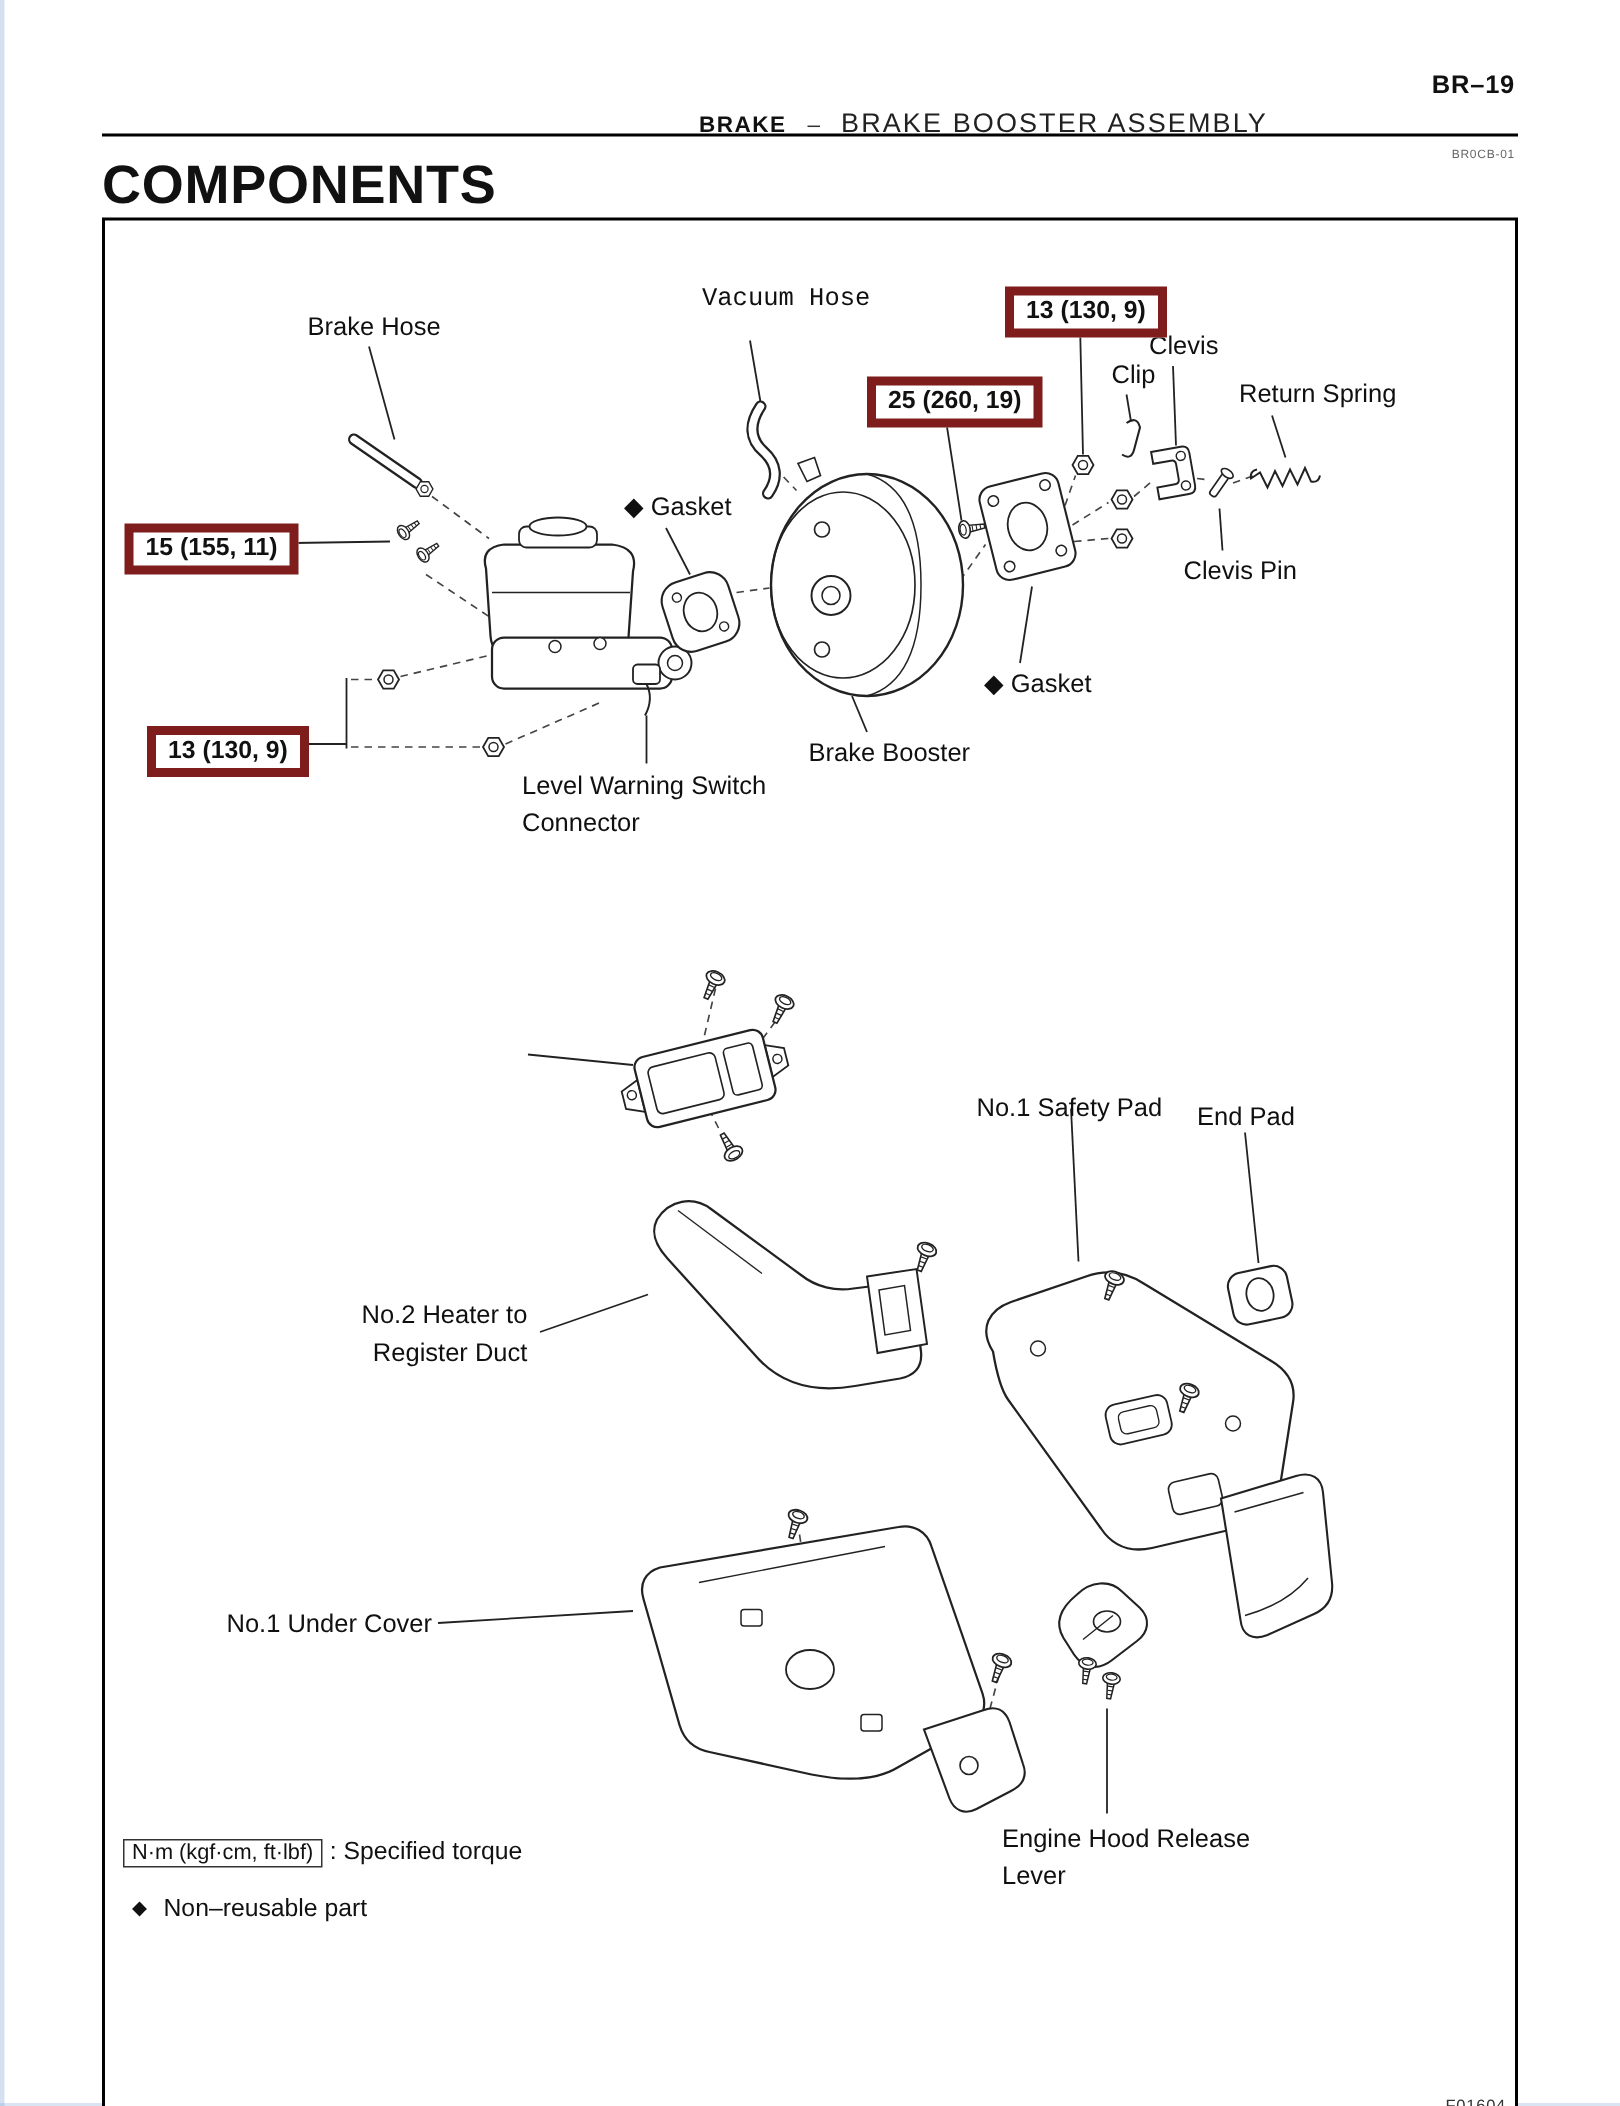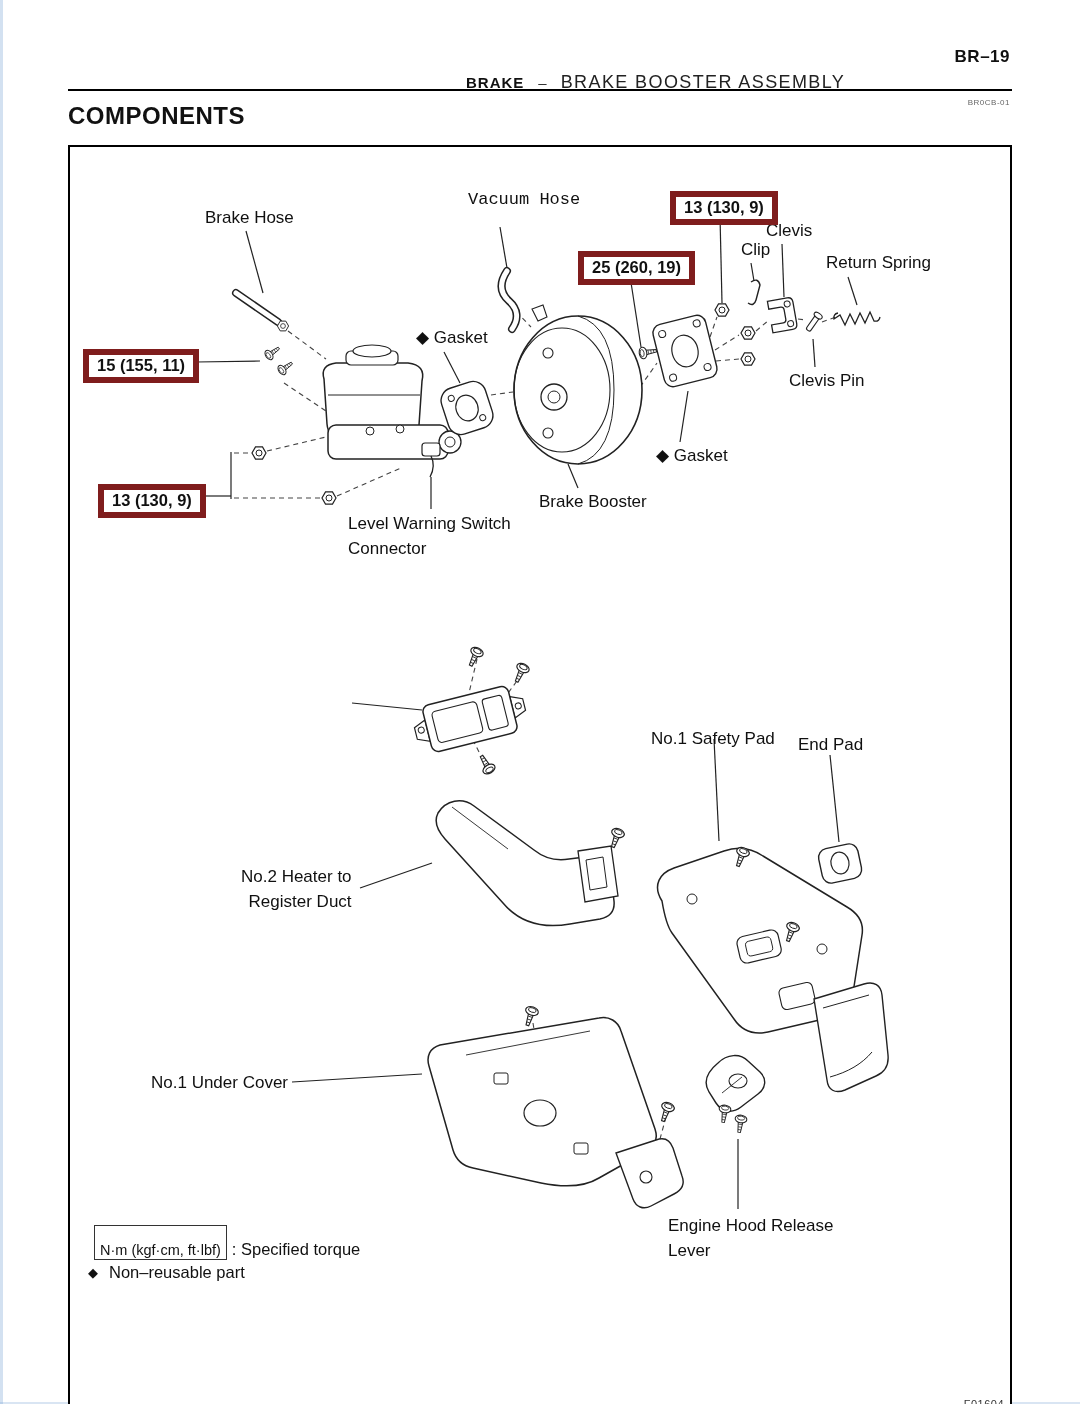--- a/index.html
+++ b/index.html
@@ -8,27 +8,27 @@
   .page { position:absolute; inset:0; background:#fff; }
   .scan-edge-left { position:absolute; left:0; top:0; width:3px; height:100%; background:rgba(130,170,215,.35); }
   .scan-edge-bottom { position:absolute; left:0; bottom:0; width:100%; height:2px; background:rgba(130,170,215,.30); }
   .page-number { position:absolute; top:47px; right:70px; font-size:17px; font-weight:bold; letter-spacing:.5px; }
   .header-line { position:absolute; top:72px; left:466px; font-size:15px; white-space:nowrap; }
   .header-line .sec { font-weight:bold; letter-spacing:1px; }
   .header-line .sep { margin:0 14px; color:#333; }
   .header-line .sub { font-size:18px; letter-spacing:1.4px; color:#222; }
   .header-rule { position:absolute; top:89px; left:68px; width:944px; height:2px; background:#000; }
   .doc-code { position:absolute; top:98px; right:70px; font-size:8px; color:#666; letter-spacing:.5px; }
-  .title { position:absolute; top:102px; left:68px; font-size:24px; font-weight:bold; letter-spacing:.5px; }
+  .title { position:absolute; top:102px; left:68px; font-size:36px; font-weight:bold; letter-spacing:.5px; }
   .diagram-box { position:absolute; top:145px; left:68px; width:944px; height:1271px; border:2px solid #000; background:#fff; }
   svg.art { position:absolute; left:0; top:0; }
   .lbl { position:absolute; font-size:17px; line-height:1.45; white-space:pre-line; color:#101010; }
   .torque { position:absolute; border:6px solid #7f1d1d; padding:1px 8px 2px; font-size:16.5px; font-weight:bold; background:#fff; white-space:nowrap; }
   .legend-torque { position:absolute; left:12px; top:1078px; font-size:16.5px; white-space:nowrap; }
-  .unit-box { display:inline-block; border:1.5px solid #333; padding:16px 5px 1px; font-size:14.5px; margin-right:5px;margin-left:12px; }
+  .unit-box { display:inline-block; border:1.5px solid #333; padding:0 5px 1px; font-size:14.5px; margin-right:5px; }
   .legend-nr { position:absolute; left:18px; top:1116px; font-size:16.5px; white-space:nowrap; }
   .legend-nr .dia { font-size:13px; margin-right:11px; vertical-align:1px; }
   .fig-code { position:absolute; right:6px; bottom:4px; font-size:11px; color:#333; letter-spacing:.5px; }
 </style>
 </head>
 <body>
 
 <div class="page">
   <div class="scan-edge-left"></div>
   <div class="scan-edge-bottom"></div>

